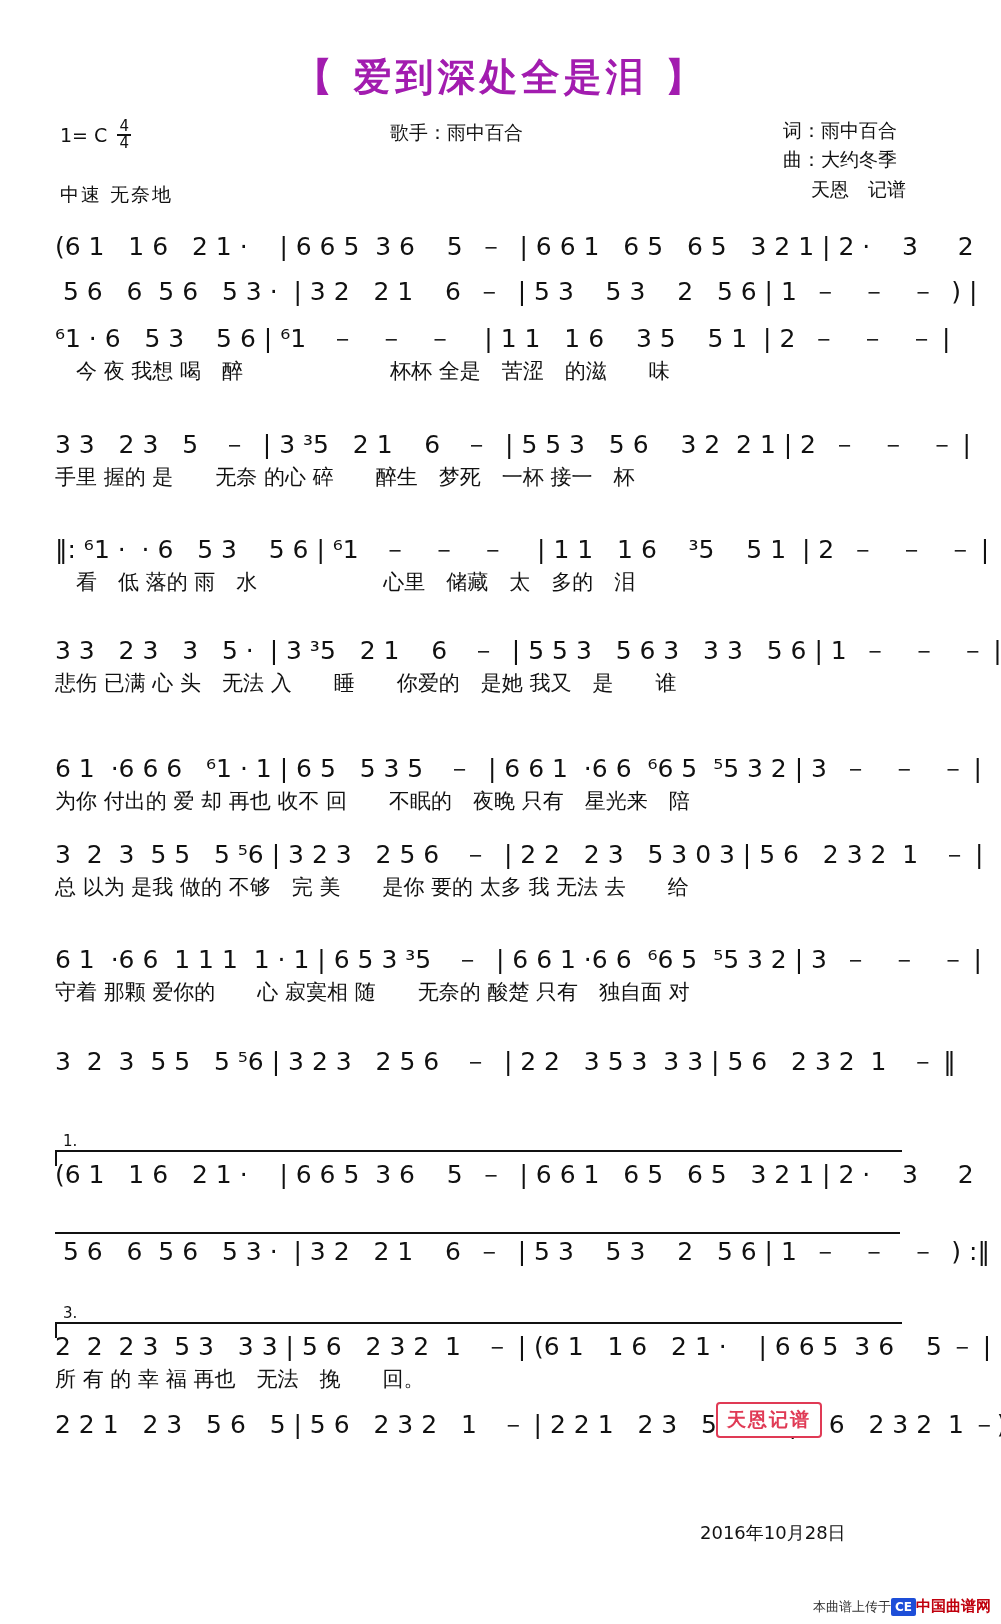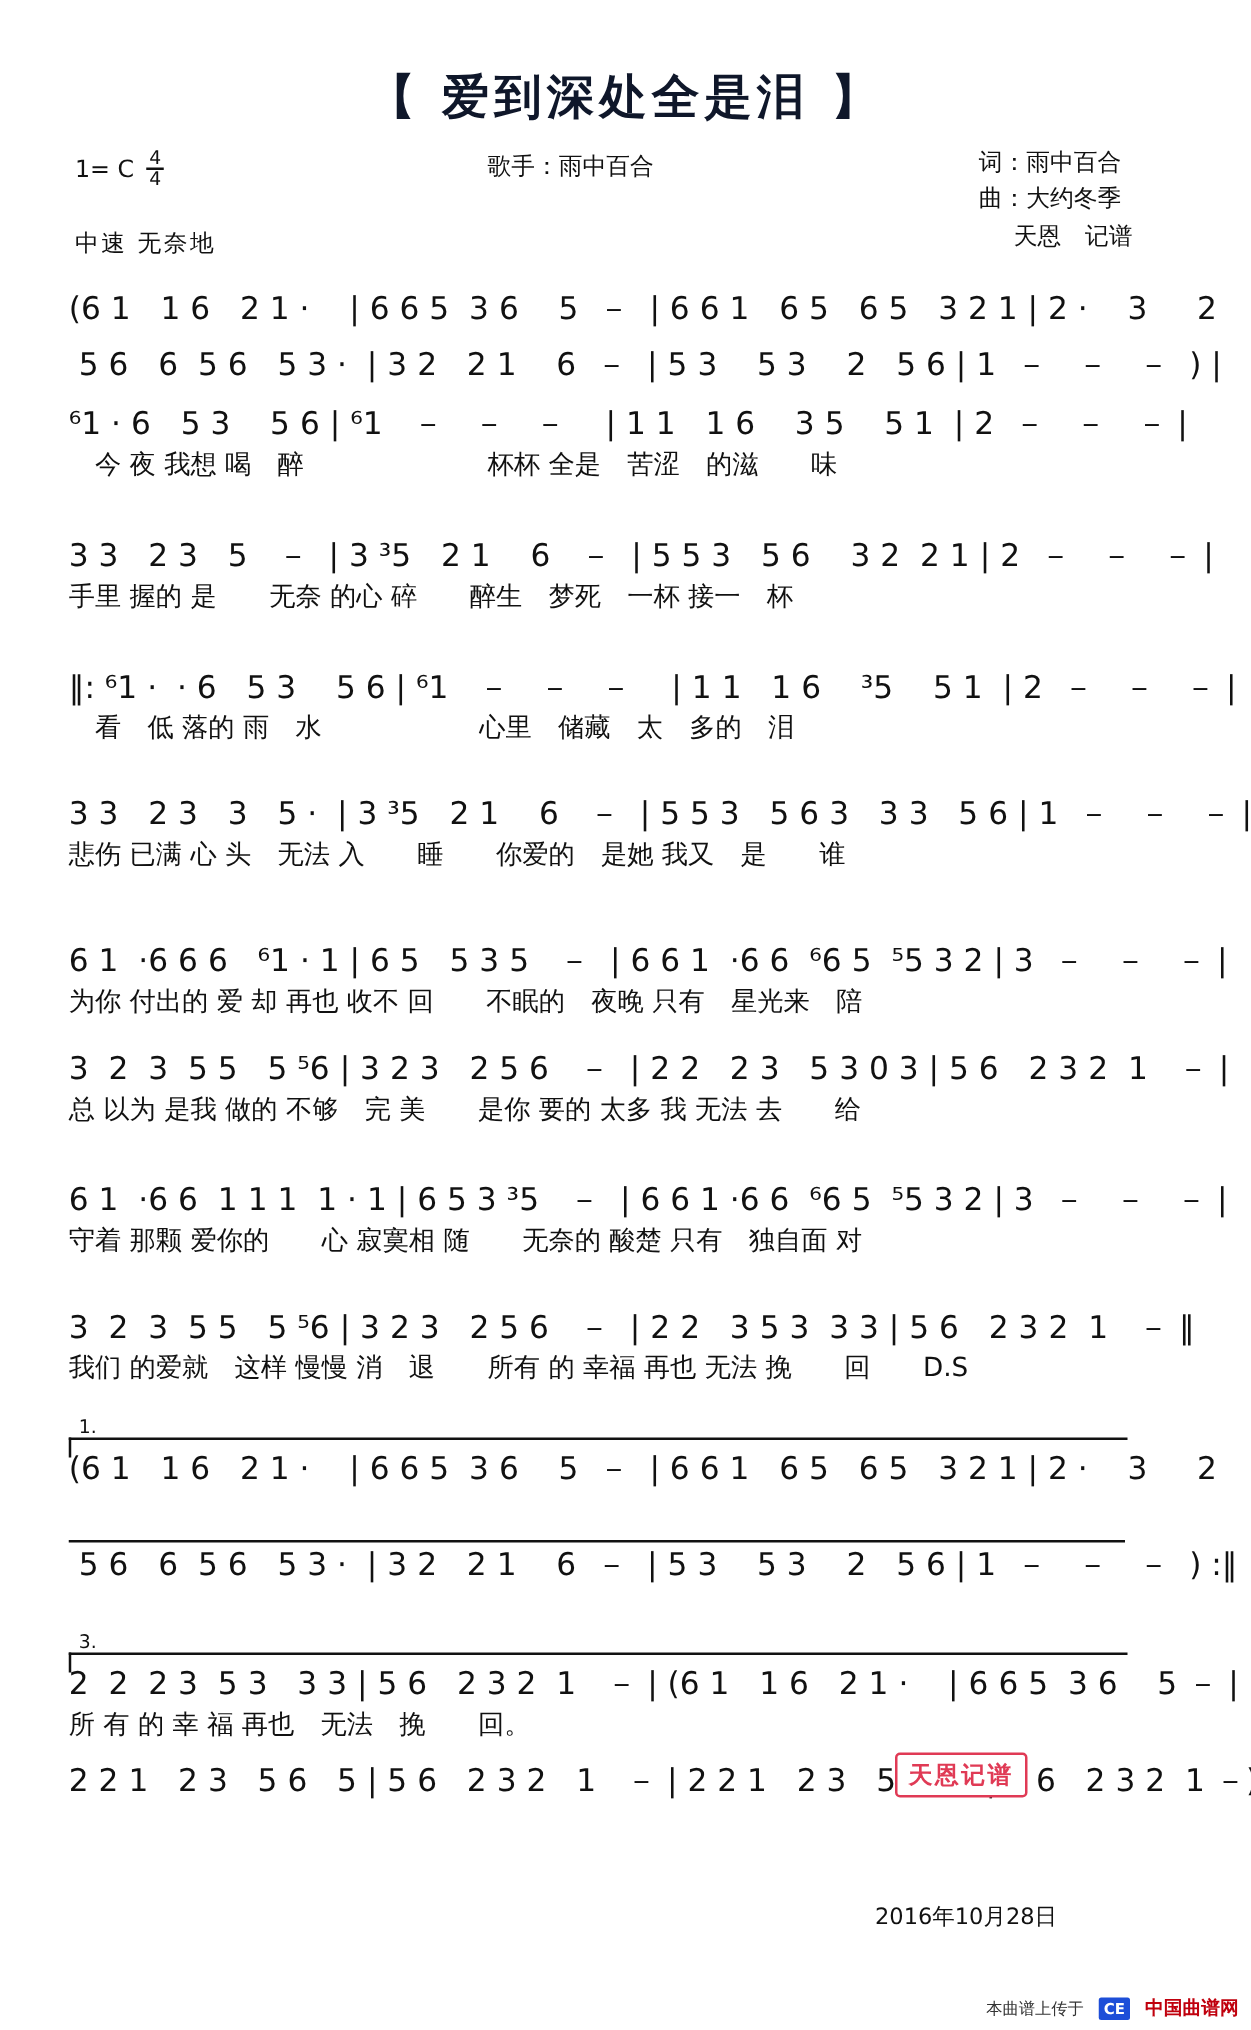--- a/index.html
+++ b/index.html
@@ -9,21 +9,21 @@
     font-family:"DejaVu Sans","Liberation Sans",sans-serif;
     position:relative;
     overflow:hidden;
   }
   .sheet{position:relative;width:1001px;height:1624px;}
 
   
   .title{
     position:absolute;top:52px;left:0;width:1001px;
     text-align:center;
-    font-size:38px;font-weight:bold;color:#0f172a;
+    font-size:38px;font-weight:bold;color:#a21caf;
     letter-spacing:4px;
     font-family:"DejaVu Sans","Liberation Sans",sans-serif;
   }
 
   
   .key{
     position:absolute;left:60px;top:120px;
     font-size:19px;color:#111;
   }
   .key .frac{
@@ -93,21 +93,21 @@
     padding:3px 9px;font-size:19px;font-weight:bold;letter-spacing:2px;
     background:#fff;
   }
   .date{
     position:absolute;left:700px;top:1521px;
     font-size:18px;color:#111;
   }
   .source{
     position:absolute;right:10px;bottom:8px;
     font-size:13px;color:#333;
-    display:flex;align-items:center;gap:12px;
+    display:flex;align-items:center;gap:0;
   }
   .source .logo{
     display:inline-block;background:#1d4ed8;color:#fff;
     font-size:12px;font-weight:bold;padding:2px 4px;border-radius:2px;
     letter-spacing:0px;
   }
   .source .site{color:#c0000d;font-weight:bold;font-size:15px;}
 </style>
 </head>
 <body>
@@ -172,21 +172,20 @@
     <div class="lyr">总 以为 是我 做的 不够　完 美　　是你 要的 太多 我 无法 去　　给</div>
   </div>
 
   <div class="sys" style="top:943px;">
     <div class="notes">6 1  ·6 6  1 1 1  1 · 1 | 6 5 3 ³5   －  | 6 6 1 ·6 6  ⁶6 5  ⁵5 3 2 | 3  －   －   － |</div>
     <div class="lyr">守着 那颗 爱你的　　心 寂寞相 随　　无奈的 酸楚 只有　独自面 对</div>
   </div>
 
   <div class="sys" style="top:1045px;">
     <div class="notes">3  2  3  5 5   5 ⁵6 | 3 2 3   2 5 6   －  | 2 2   3 5 3  3 3 | 5 6   2 3 2  1   － ‖</div>
-    <div class="lyr">我们 的爱就　这样 慢慢 消　退　　所有 的 幸福 再也 无法 挽　　回　　D.S</div>
   </div>
 
   <div class="ending" style="left:55px;top:1150px;width:845px;">
     <span class="num">1.</span>
   </div>
 
   <div class="sys" style="top:1158px;">
     <div class="notes">(6 1   1 6   2 1 ·    | 6 6 5  3 6    5  －  | 6 6 1   6 5   6 5   3 2 1 | 2 ·    3     2   － |</div>
   </div>
   <div class="sys" style="top:1235px;">

